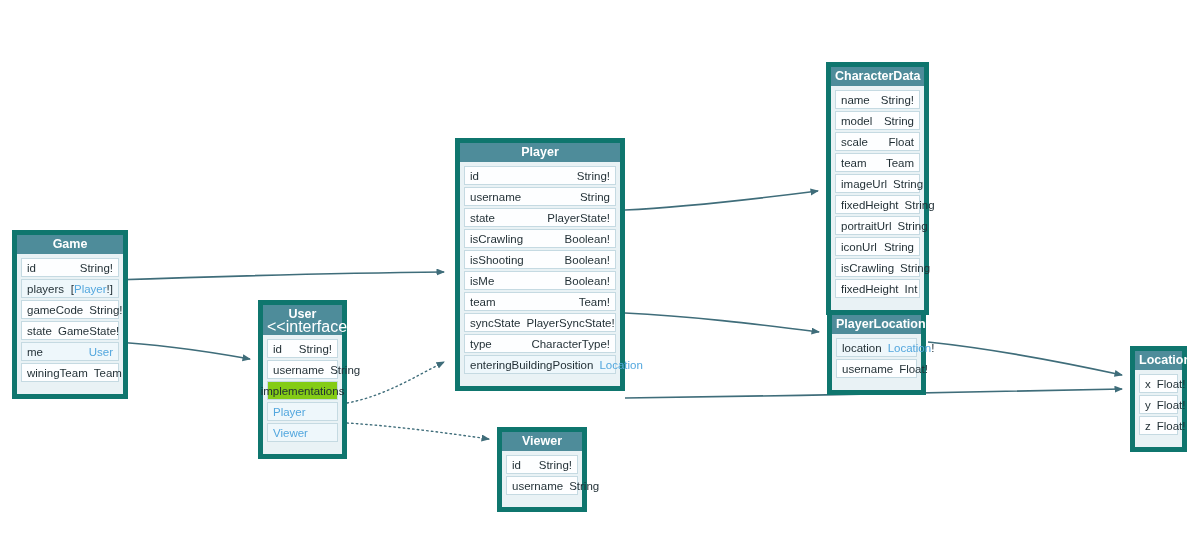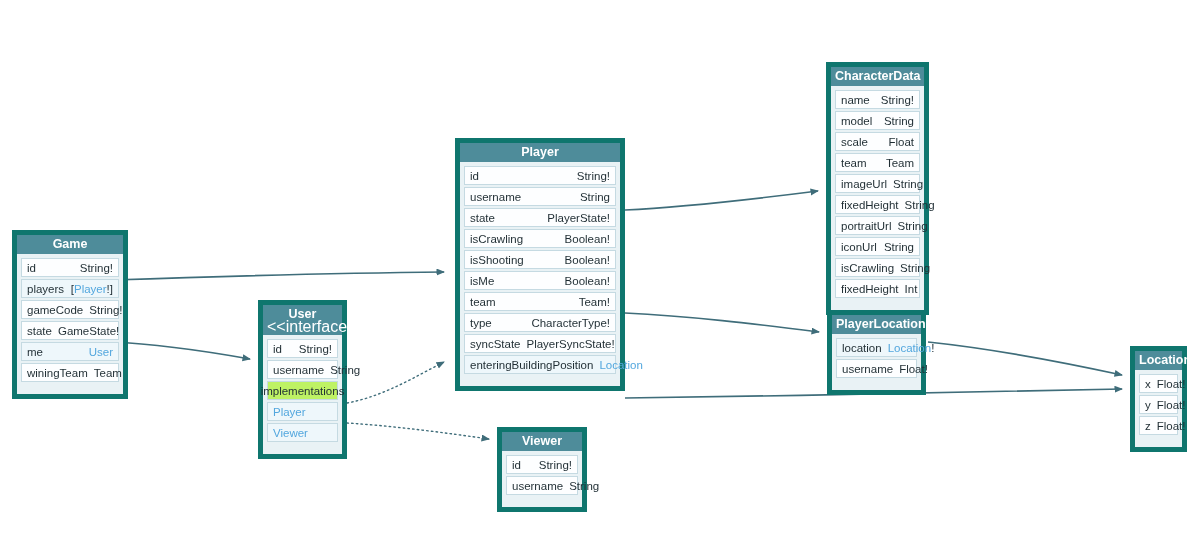--- a/index.html
+++ b/index.html
@@ -13,21 +13,21 @@
     box-shadow:0 0 0 0 transparent; font-size:11.5px; color:#222; }
   .thead { background:#4e8c9a; color:#ffffff; text-align:center; padding:2px 4px 3px; }
   .ttitle { font-weight:bold; font-size:12.5px; line-height:14px; }
   .tsub { font-size:16px; line-height:11px; }
   .tbody { padding:4px; }
   .row { display:flex; justify-content:space-between; align-items:center; gap:6px;
     background:#fdfeff; border:1px solid #c5dae2; height:19px; padding:0 5px;
     margin-bottom:2px; white-space:nowrap; }
   .row:last-child { margin-bottom:8px; }
   .row.linked { background:#eef7fb; }
-  .row.section { justify-content:center; background:#bef264; }
+  .row.section { justify-content:center; background:#84cc16; }
   .fname { color:#1f2d33; }
   .ftype { color:#1f2d33; }
   .link { color:#53a7de; }
 </style>
 </head>
 <body>
 
 <div id="canvas">
   <svg id="edges" width="1200" height="547">
     <defs>
@@ -127,26 +127,26 @@
         </div>
         <div class="row">
           <span class="fname">isMe</span>
           <span class="ftype"><span class="ftype">Boolean!</span></span>
         </div>
         <div class="row">
           <span class="fname">team</span>
           <span class="ftype"><span class="ftype">Team!</span></span>
         </div>
         <div class="row">
+          <span class="fname">syncState</span>
+          <span class="ftype"><span class="ftype">PlayerSyncState!</span></span>
+        </div>
+        <div class="row">
           <span class="fname">type</span>
           <span class="ftype"><span class="ftype">CharacterType!</span></span>
-        </div>
-        <div class="row">
-          <span class="fname">syncState</span>
-          <span class="ftype"><span class="ftype">PlayerSyncState!</span></span>
         </div>
         <div class="row linked">
           <span class="fname">enteringBuildingPosition</span>
           <span class="ftype"><span class="link">Location</span></span>
         </div>
       </div>
     </div>
     <div class="table" style="left: 826px; top: 62px; width: 103px;">
       <div class="thead">
         <div class="ttitle">CharacterData</div>

